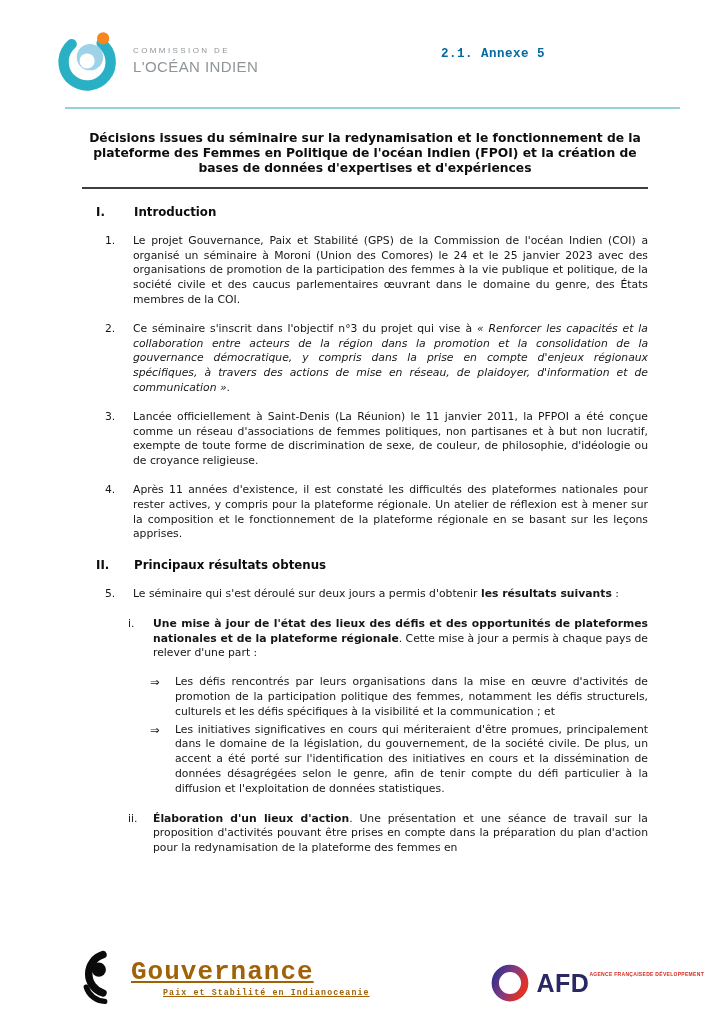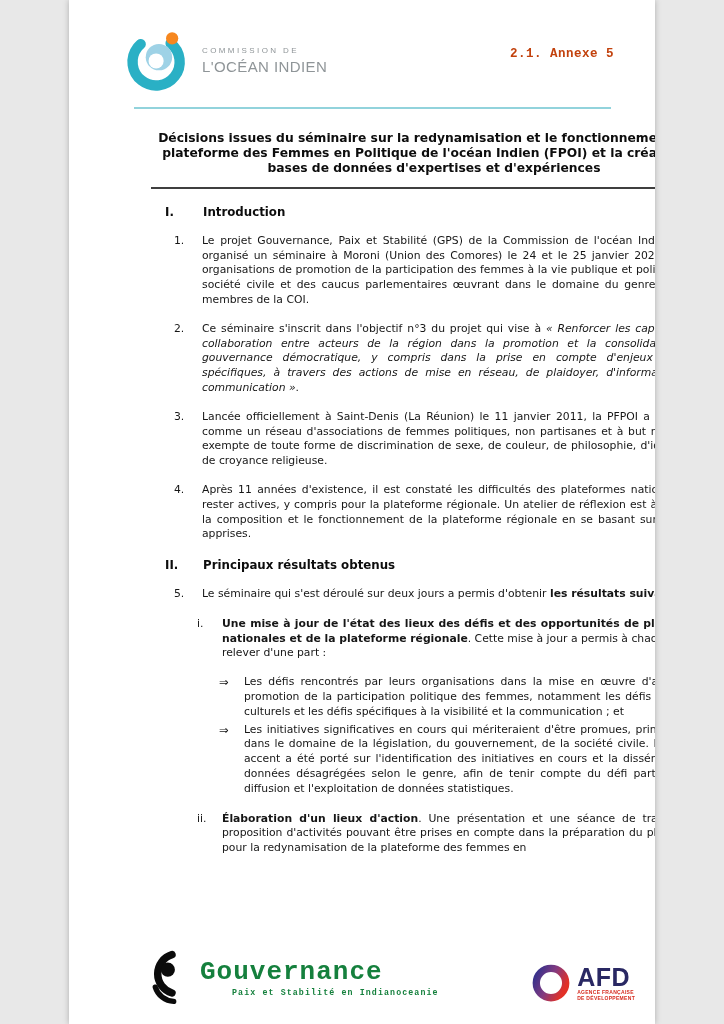--- a/index.html
+++ b/index.html
@@ -1,29 +1,29 @@
 <!DOCTYPE html>
 <html><head>
 <meta charset="utf-8">
 <style>
   html,body{margin:0;padding:0;background:#e8e8e8;}
   .page{
-    position:relative;width:586px;height:1024px;background:#ffffff;
+    position:relative;width:724px;height:1024px;background:#ffffff;
     font-family:"DejaVu Sans",sans-serif;color:#161616;overflow:hidden;
     margin:0 auto;box-shadow:0 0 6px rgba(0,0,0,.25);
   }
   
   .coi-logo{position:absolute;left:56px;top:27px;display:flex;align-items:center;gap:11px;}
   .coi-text{font-family:"Liberation Sans",sans-serif;color:#8f9598;}
   .coi-text .l1{font-size:8px;letter-spacing:2.4px;margin-bottom:3px;}
   .coi-text .l2{font-size:15px;letter-spacing:.4px;}
   .annex{
     position:absolute;left:441px;top:47px;
     font-family:"Liberation Mono",monospace;font-size:12.5px;font-weight:700;
-    letter-spacing:.5px;color:#c2410c;
+    letter-spacing:.5px;color:#0369a1;
   }
   .rule-teal{position:absolute;left:65px;right:44px;top:107px;height:2px;background:#92d3dc;}
   
   .content{
     position:absolute;left:82px;top:131px;width:566px;height:825px;overflow:hidden;
     font-size:10.8px;line-height:14.8px;text-align:justify;
   }
   .doc-title{
     font-weight:700;font-size:12.3px;line-height:15px;text-align:center;color:#0d0d0d;
     padding:0 1px;
@@ -38,25 +38,25 @@
   .sub .no{width:25px;flex-shrink:0;}
   .sub .tx{flex:1;}
   .arrow{display:flex;margin:14px 0 0 68px;}
   .arrow + .arrow{margin-top:3px;}
   .arrow .no{width:25px;flex-shrink:0;font-size:11.5px;}
   .arrow .tx{flex:1;}
   .b{font-weight:700;margin-top:48px;}
   .i{font-style:italic;}
   
   .gouv{position:absolute;left:73px;top:947px;display:flex;align-items:center;gap:8px;}
-  .gouv-txt{font-family:"Liberation Mono",monospace;color:#15803d;}
+  .gouv-txt{font-family:"Liberation Mono",monospace;color:#a16207;text-decoration:underline;}
   .gouv-name{font-size:26px;font-weight:700;letter-spacing:1px;line-height:26px;}
   .gouv-sub{font-size:8.3px;font-weight:700;letter-spacing:1.1px;margin:3px 0 0 32px;text-align:right;}
   .afd{position:absolute;right:20px;top:962px;display:flex;align-items:center;gap:5px;}
-  .afd-col{display:flex;flex-direction:column;}
+  .afd-col{display:flex;flex-direction:row;}
   .afd-acronym{font-family:"Liberation Sans",sans-serif;font-weight:700;font-size:25px;
     line-height:24px;color:#292863;letter-spacing:.5px;}
   .afd-tag{font-family:"Liberation Sans",sans-serif;font-weight:700;font-size:5px;
     line-height:6px;color:#d62b1f;letter-spacing:.3px;}
 </style>
 </head>
 <body>
 
 <div class="page">
 

